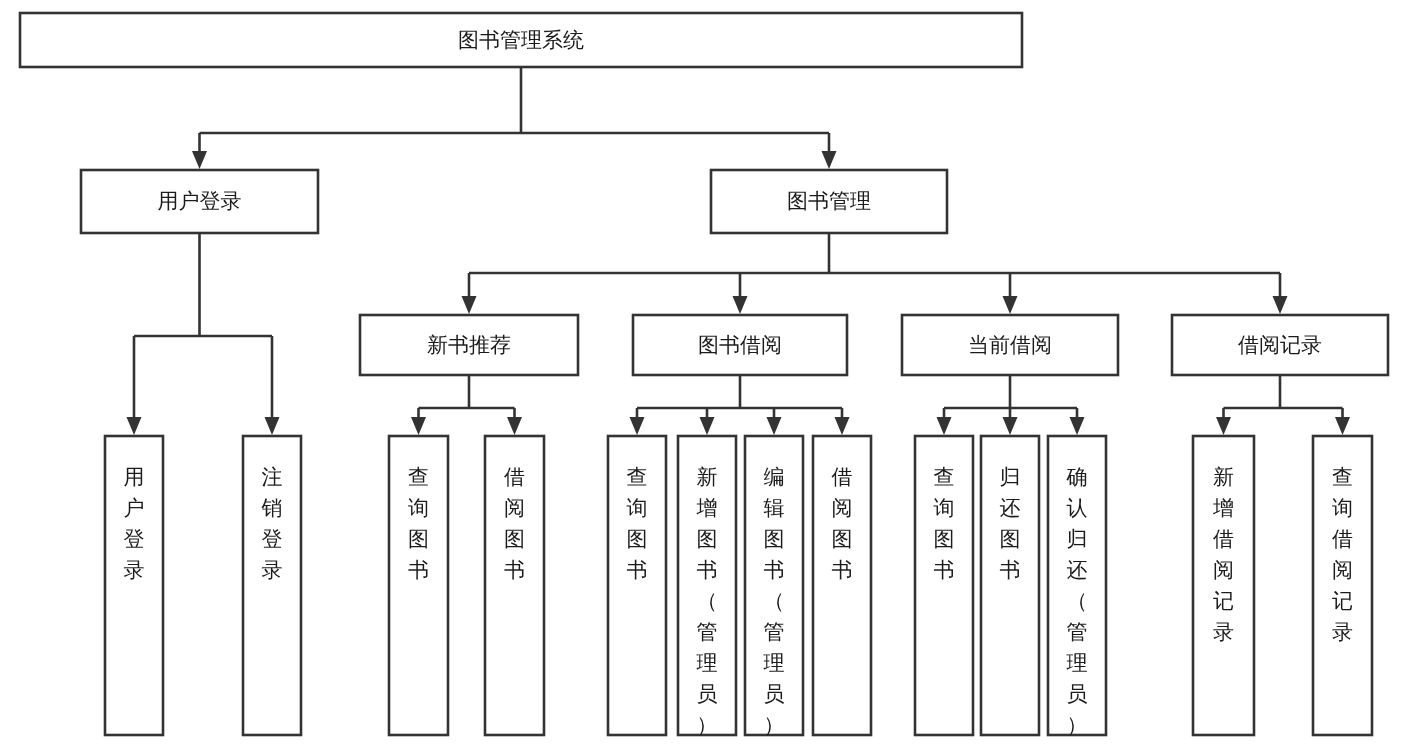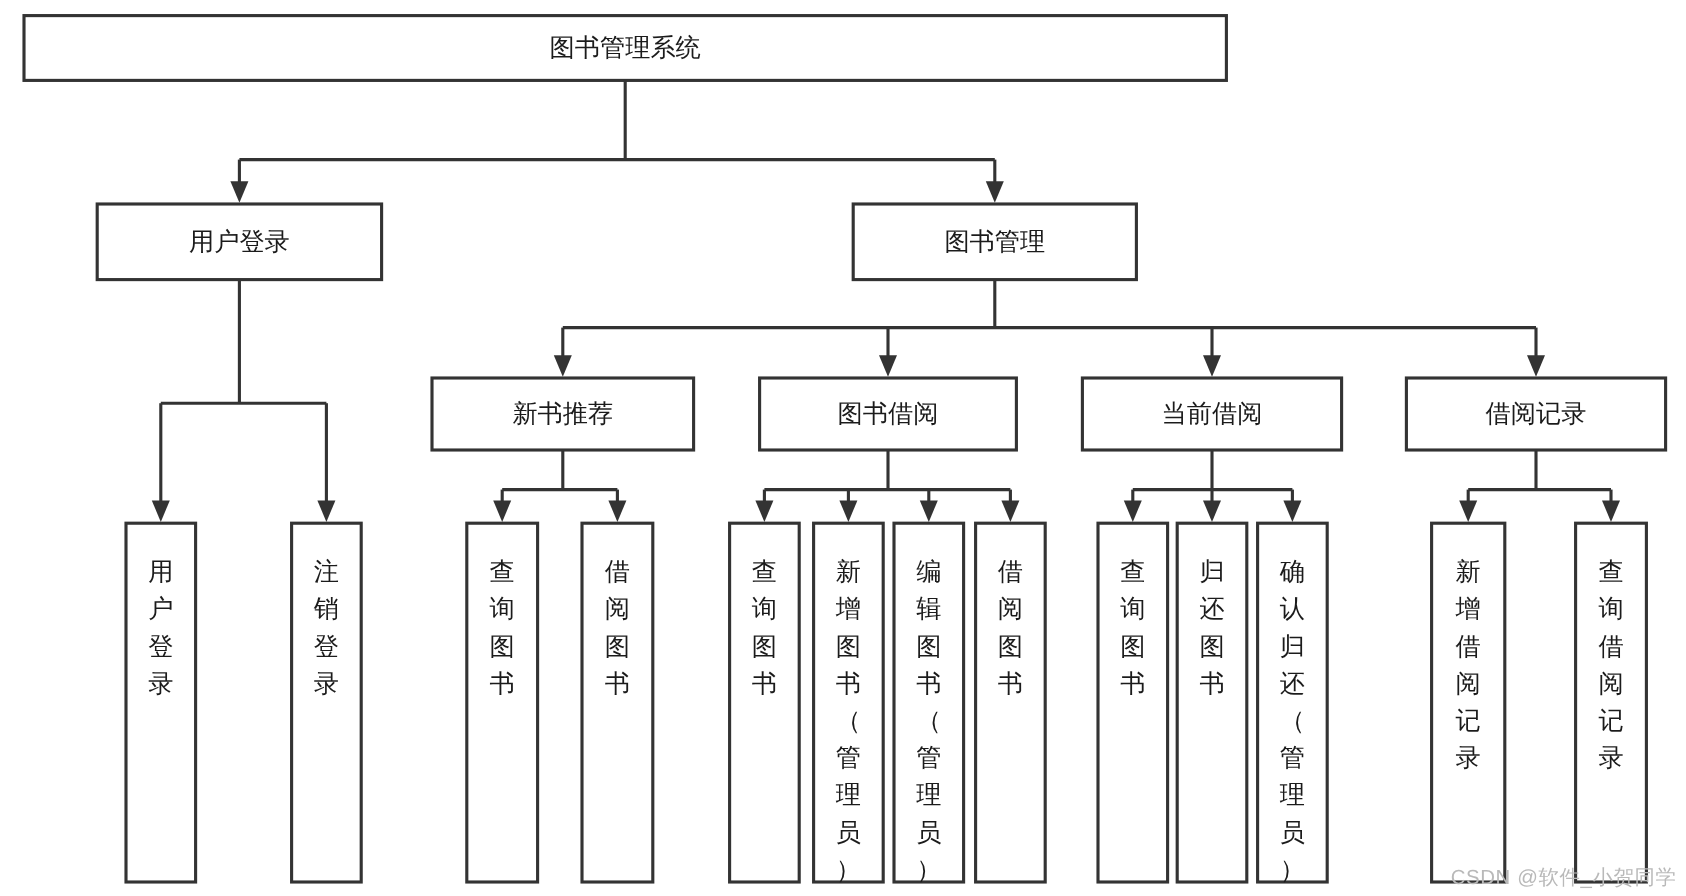--- a/index.html
+++ b/index.html
@@ -205,14 +205,13 @@
         <g>
           <rect class="node-box" x="1193" y="436" width="61" height="299"></rect>
           <text class="node-label-vertical" x="1223.5" y="477.5"><tspan x="1223.5" y="477.5">新</tspan><tspan x="1223.5" y="508.5">增</tspan><tspan x="1223.5" y="539.5">借</tspan><tspan x="1223.5" y="570.5">阅</tspan><tspan x="1223.5" y="601.5">记</tspan><tspan x="1223.5" y="632.5">录</tspan></text>
         </g>
         <g>
           <rect class="node-box" x="1313" y="436" width="59" height="299"></rect>
           <text class="node-label-vertical" x="1342.5" y="477.5"><tspan x="1342.5" y="477.5">查</tspan><tspan x="1342.5" y="508.5">询</tspan><tspan x="1342.5" y="539.5">借</tspan><tspan x="1342.5" y="570.5">阅</tspan><tspan x="1342.5" y="601.5">记</tspan><tspan x="1342.5" y="632.5">录</tspan></text>
         </g>
       </g>
     </svg>
-  <div class="watermark-text">CSDN @软件_小贺同学</div>
 </div>
 
 </body></html>

